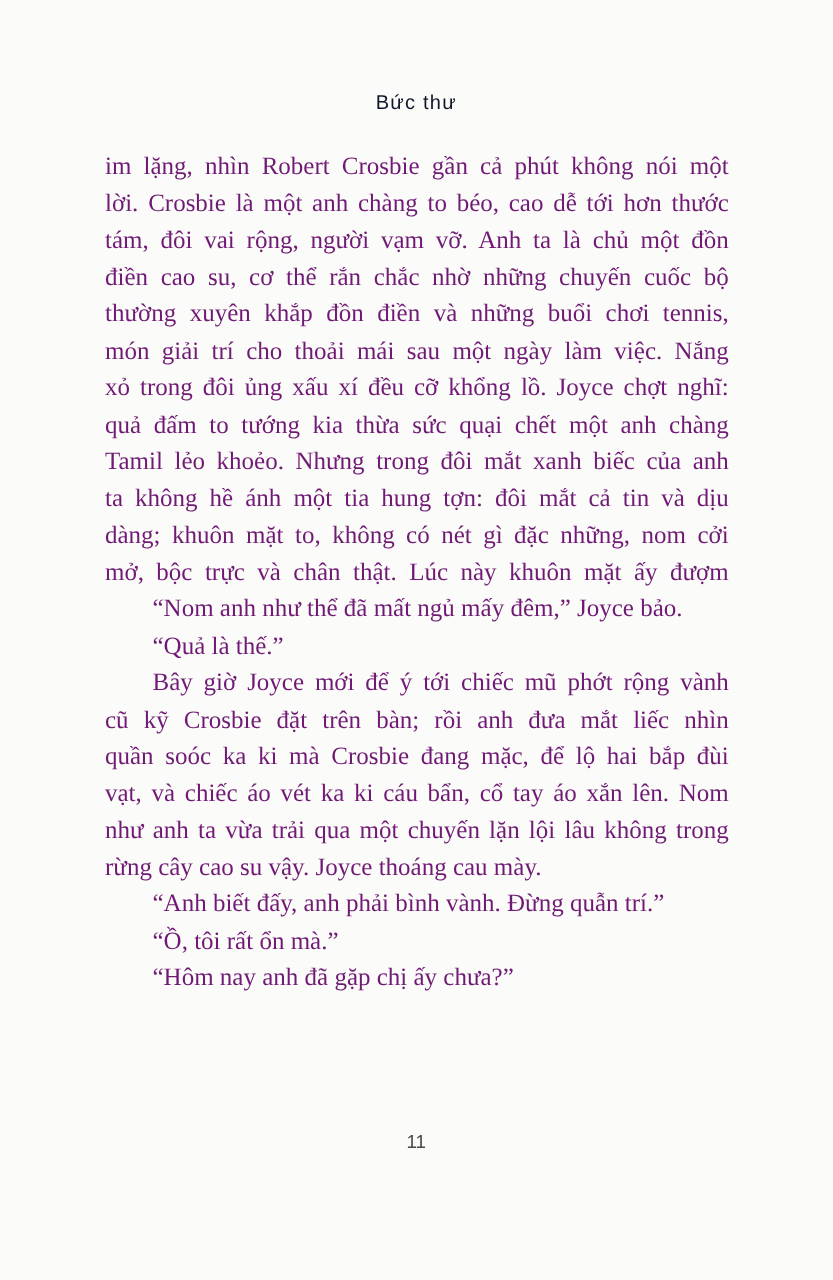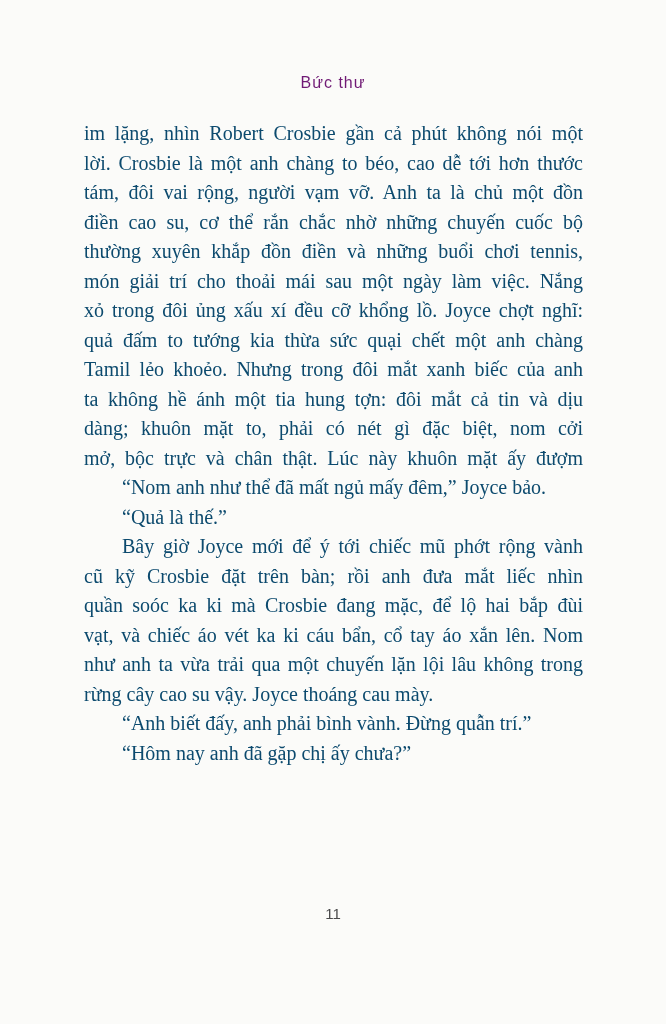--- a/index.html
+++ b/index.html
@@ -19,31 +19,31 @@
   }
   .running-header {
     position: absolute;
     top: 74px;
     left: 0;
     width: 100%;
     text-align: center;
     font-family: "Liberation Sans", "DejaVu Sans", sans-serif;
     font-size: 16px;
     letter-spacing: 1px;
-    color: #701a75;
+    color: #0f172a;
   }
   .text-block {
     position: absolute;
     top: 119px;
     left: 84px;
     width: 499px;
     font-family: "Liberation Serif", "DejaVu Serif", serif;
     font-size: 20px;
     line-height: 29.5px;
-    color: #0c4a6e;
+    color: #701a75;
   }
   .text-line {
     text-align: justify;
     text-align-last: justify;
     white-space: normal;
   }
   .text-line.last-line {
     text-align: left;
     text-align-last: left;
   }
@@ -71,28 +71,29 @@
       <div class="text-line">im lặng, nhìn Robert Crosbie gần cả phút không nói một</div>
       <div class="text-line">lời. Crosbie là một anh chàng to béo, cao dễ tới hơn thước</div>
       <div class="text-line">tám, đôi vai rộng, người vạm vỡ. Anh ta là chủ một đồn</div>
       <div class="text-line">điền cao su, cơ thể rắn chắc nhờ những chuyến cuốc bộ</div>
       <div class="text-line">thường xuyên khắp đồn điền và những buổi chơi tennis,</div>
       <div class="text-line">món giải trí cho thoải mái sau một ngày làm việc. Nắng</div>
       <div class="text-line">xỏ trong đôi ủng xấu xí đều cỡ khổng lồ. Joyce chợt nghĩ:</div>
       <div class="text-line">quả đấm to tướng kia thừa sức quại chết một anh chàng</div>
       <div class="text-line">Tamil lẻo khoẻo. Nhưng trong đôi mắt xanh biếc của anh</div>
       <div class="text-line">ta không hề ánh một tia hung tợn: đôi mắt cả tin và dịu</div>
-      <div class="text-line">dàng; khuôn mặt to, phải có nét gì đặc biệt, nom cởi</div>
+      <div class="text-line">dàng; khuôn mặt to, không có nét gì đặc những, nom cởi</div>
       <div class="text-line">mở, bộc trực và chân thật. Lúc này khuôn mặt ấy đượm</div>
       <div class="text-line last-line indented">“Nom anh như thể đã mất ngủ mấy đêm,” Joyce bảo.</div>
       <div class="text-line last-line indented">“Quả là thế.”</div>
       <div class="text-line indented">Bây giờ Joyce mới để ý tới chiếc mũ phớt rộng vành</div>
       <div class="text-line">cũ kỹ Crosbie đặt trên bàn; rồi anh đưa mắt liếc nhìn</div>
       <div class="text-line">quần soóc ka ki mà Crosbie đang mặc, để lộ hai bắp đùi</div>
       <div class="text-line">vạt, và chiếc áo vét ka ki cáu bẩn, cổ tay áo xắn lên. Nom</div>
       <div class="text-line">như anh ta vừa trải qua một chuyến lặn lội lâu không trong</div>
       <div class="text-line last-line">rừng cây cao su vậy. Joyce thoáng cau mày.</div>
       <div class="text-line last-line indented">“Anh biết đấy, anh phải bình vành. Đừng quẫn trí.”</div>
+      <div class="text-line last-line indented">“Ồ, tôi rất ổn mà.”</div>
       <div class="text-line last-line indented">“Hôm nay anh đã gặp chị ấy chưa?”</div>
     </div>
 
   <div class="page-number">11</div>
 </div>
 
 </body></html>

